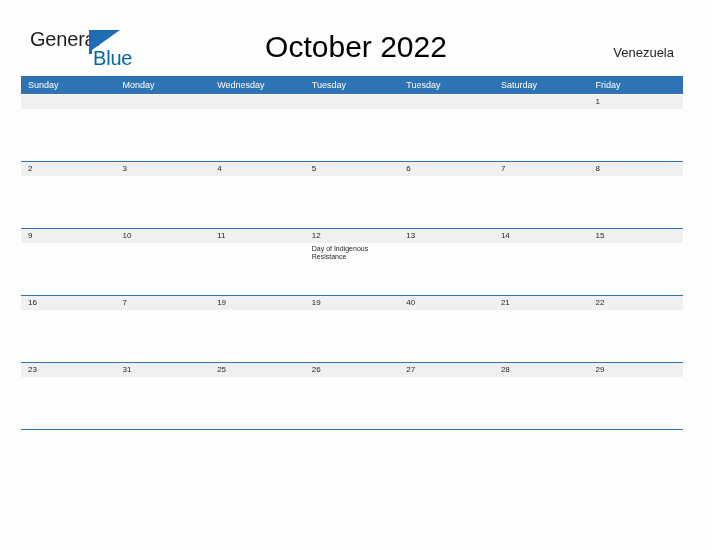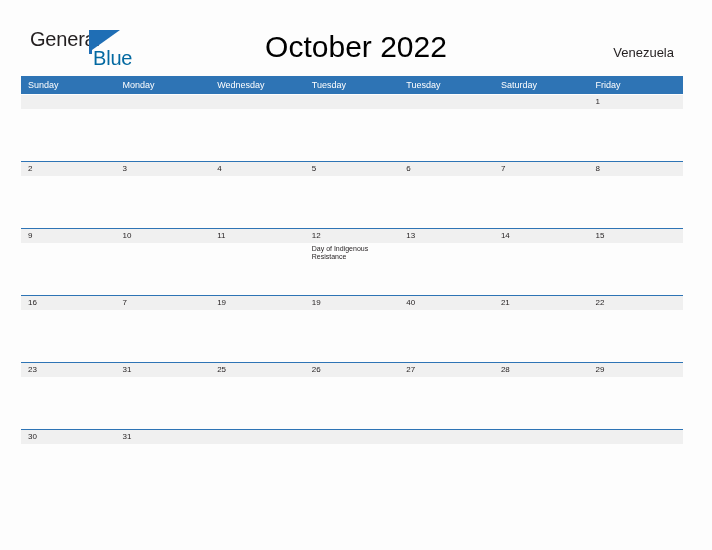--- a/index.html
+++ b/index.html
@@ -381,29 +381,20 @@
             <div class="event"></div>
           </div>
         <div class="daybody">
             <div class="event"></div>
           </div>
       </div>
     </div>
 
     <div class="week">
       <div class="rule"></div>
-      <div class="dates">
-        <div class="daynum">30</div>
-        <div class="daynum">31</div>
-        <div class="daynum"></div>
-        <div class="daynum"></div>
-        <div class="daynum"></div>
-        <div class="daynum"></div>
-        <div class="daynum"></div>
-      </div>
       <div class="bodies">
         <div class="daybody">
             <div class="event"></div>
           </div>
         <div class="daybody">
             <div class="event"></div>
           </div>
         <div class="daybody">
             <div class="event"></div>
           </div>

